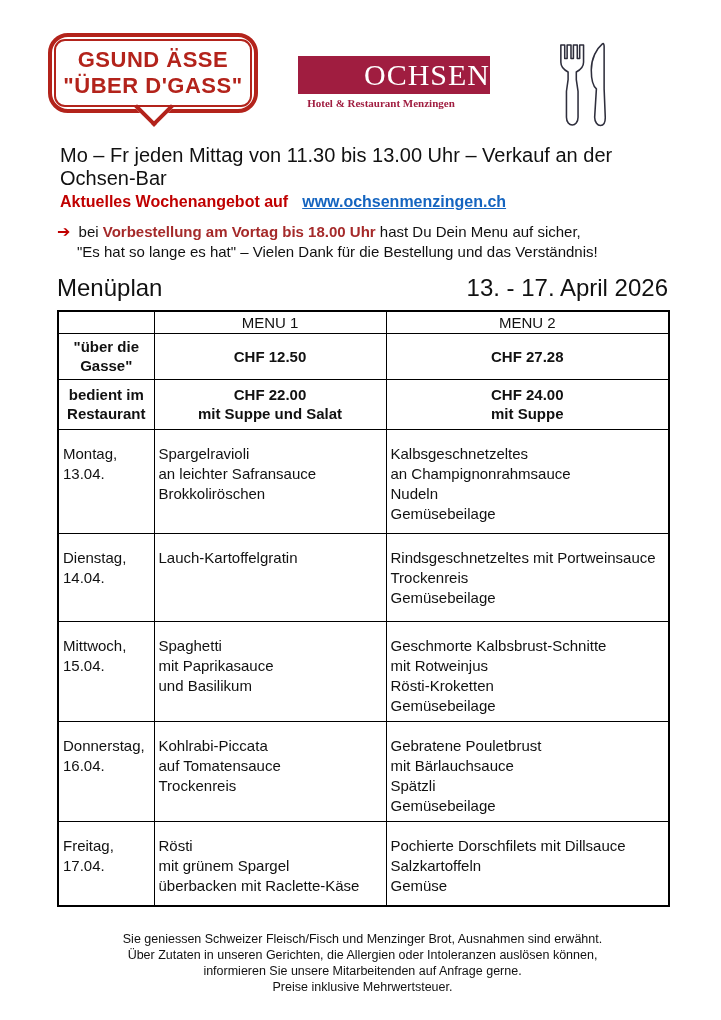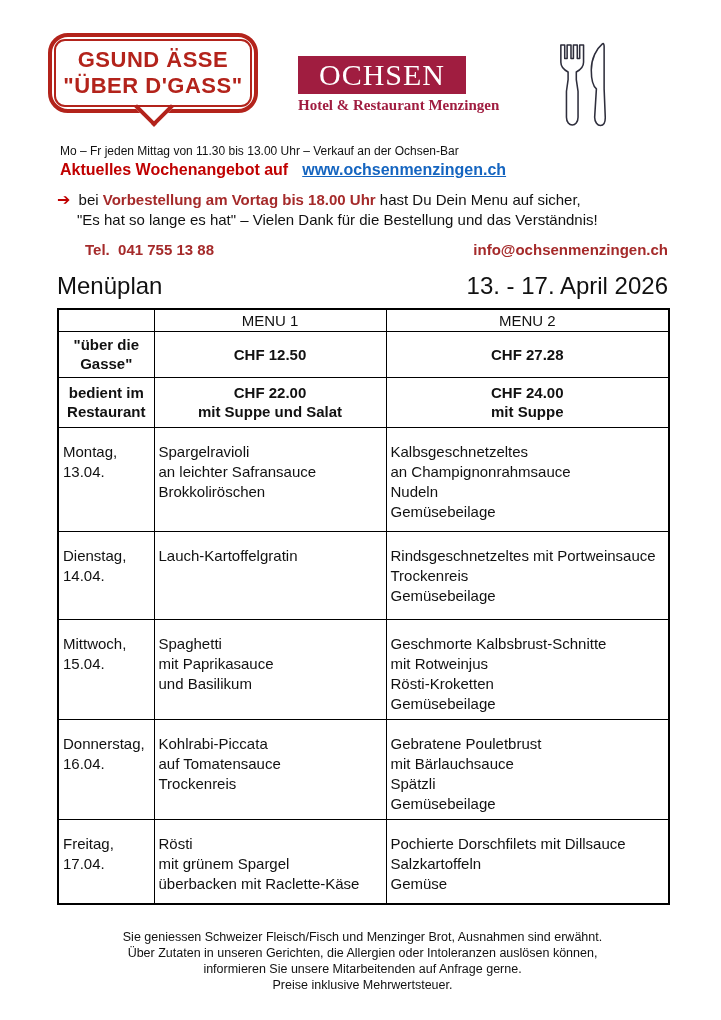--- a/index.html
+++ b/index.html
@@ -23,33 +23,33 @@
     color:var(--red);font-weight:bold;font-size:22px;line-height:26px;letter-spacing:.5px;
     text-align:center;white-space:nowrap;
   }
   .badge-tail{
     position:absolute;left:50%;bottom:-12px;margin-left:-13px;
     width:24px;height:24px;background:#fff;transform:rotate(45deg);
     border-right:4px solid var(--red);border-bottom:4px solid var(--red);
   }
   .logo-block{position:absolute;left:298px;top:56px;width:166px;text-align:center;}
   .logo-rect{
-    width:168px;height:38px;background:var(--crimson);
+    width:192px;height:38px;background:var(--crimson);
     color:#fff;font-family:"Liberation Serif","DejaVu Serif",serif;
-    font-size:30px;line-height:38px;letter-spacing:1px;text-align:center;
+    font-size:30px;line-height:38px;letter-spacing:1px;text-align:right;
   }
   .logo-caption{
     margin-top:3px;color:var(--crimson);
     font-family:"Liberation Serif","DejaVu Serif",serif;
-    font-size:15px;font-weight:bold;white-space:nowrap;
+    font-size:11px;font-weight:bold;white-space:nowrap;
   }
   .cutlery{position:absolute;left:556px;top:42px;}
   
   .content{padding:0 53px 0 57px;}
-  .intro-line1{margin:4px 0 0 3px;font-size:12px;}
+  .intro-line1{margin:4px 0 0 3px;font-size:20px;}
   .intro-line2{margin:3px 0 0 3px;font-size:16px;font-weight:bold;color:var(--bright-red);}
   .intro-line2 .link{color:var(--blue);text-decoration:underline;margin-left:14px;cursor:pointer;}
   .arrow-line{margin:11px 0 0 0;font-size:15px;}
   .arrow-glyph{color:var(--bright-red);font-size:16px;margin-right:4px;}
   .highlight{color:var(--dark-red);font-weight:bold;}
   .quote-line{margin:2px 0 0 20px;font-size:15px;}
   .contact-line{
     display:flex;justify-content:space-between;
     margin:13px 0 0 0;font-size:15px;font-weight:bold;color:var(--dark-red);
   }
@@ -123,24 +123,20 @@
     <div class="intro-line2"><span>Aktuelles Wochenangebot auf</span><span class="link">www.ochsenmenzingen.ch</span></div>
 
     <div class="arrow-line">
       <span class="arrow-glyph">➔</span>
       <span>bei</span>
       <span class="highlight">Vorbestellung am Vortag bis 18.00 Uhr</span>
       <span>hast Du Dein Menu auf sicher,</span>
     </div>
     <div class="quote-line">"Es hat so lange es hat" – Vielen Dank für die Bestellung und das Verständnis!</div>
 
-    <div class="contact-line">
-      <span class="phone">Tel.  041 755 13 88</span>
-      <span>info@ochsenmenzingen.ch</span>
-    </div>
 
     <div class="title-line">
       <span class="left">Menüplan</span>
       <span class="right">13. - 17. April 2026</span>
     </div>
 
     <table class="menu">
       <colgroup>
           <col style="width:96px">
           <col style="width:232px">

